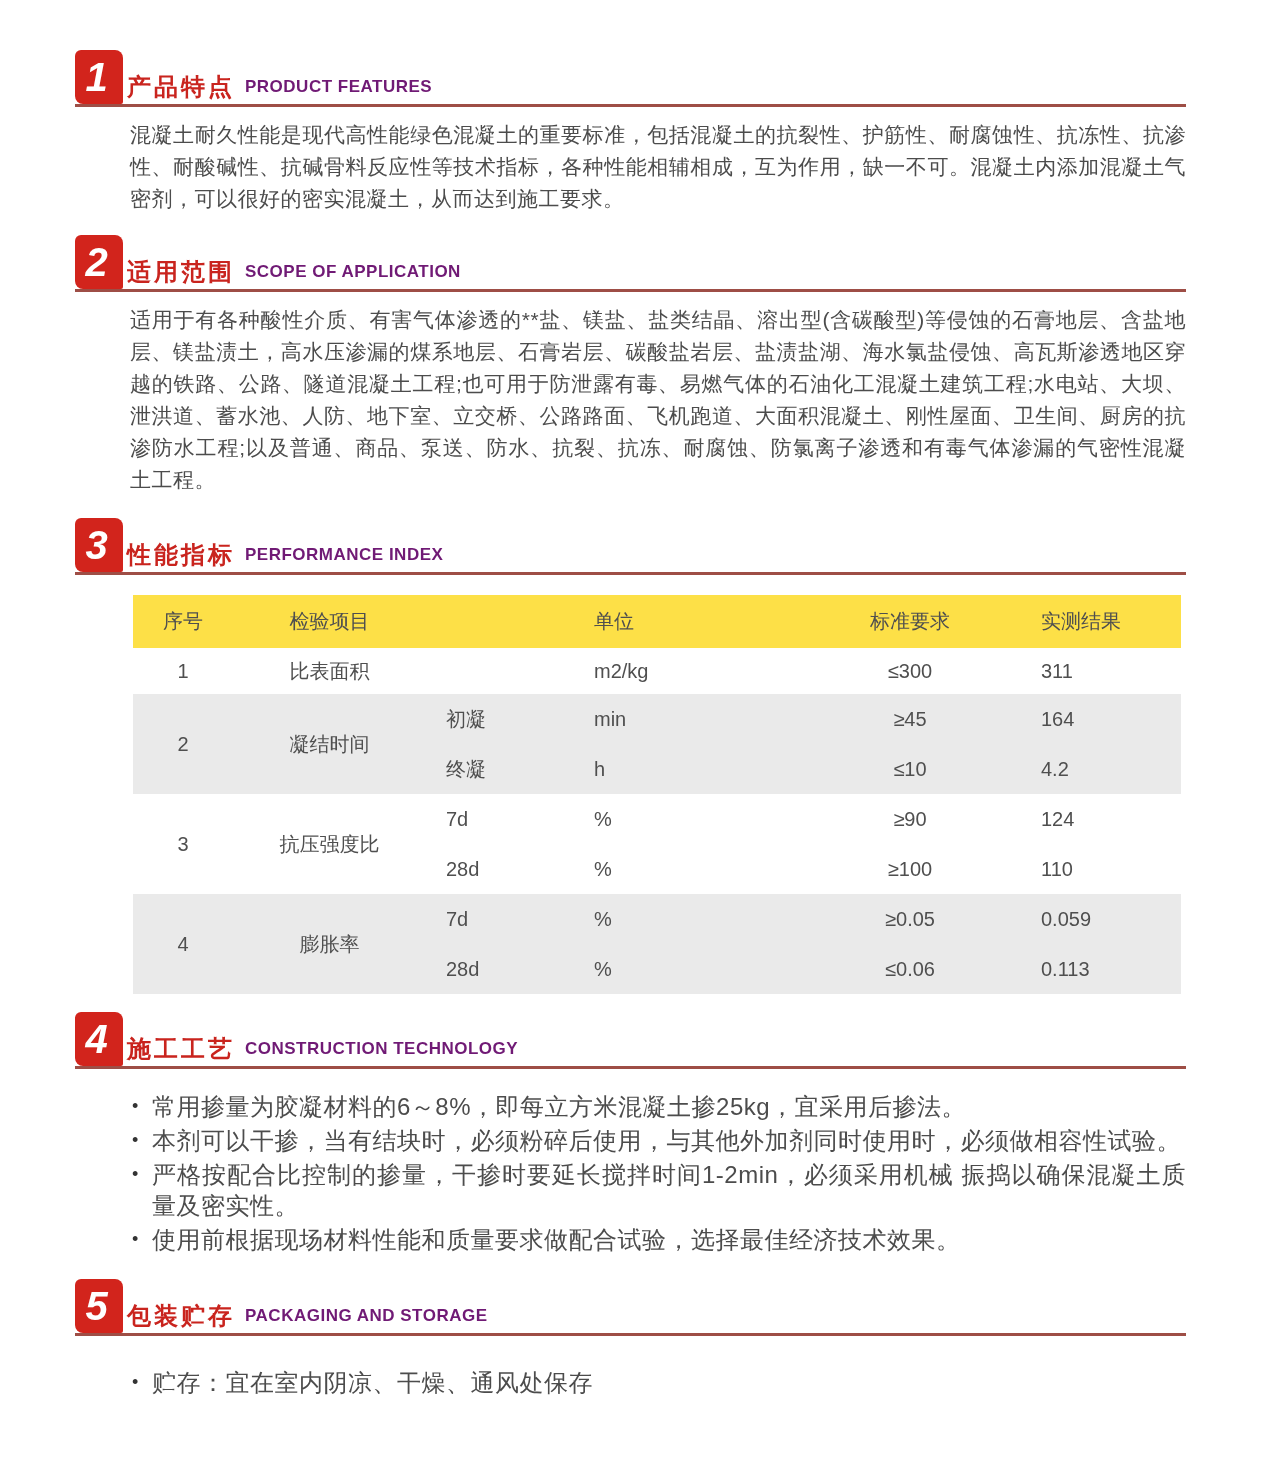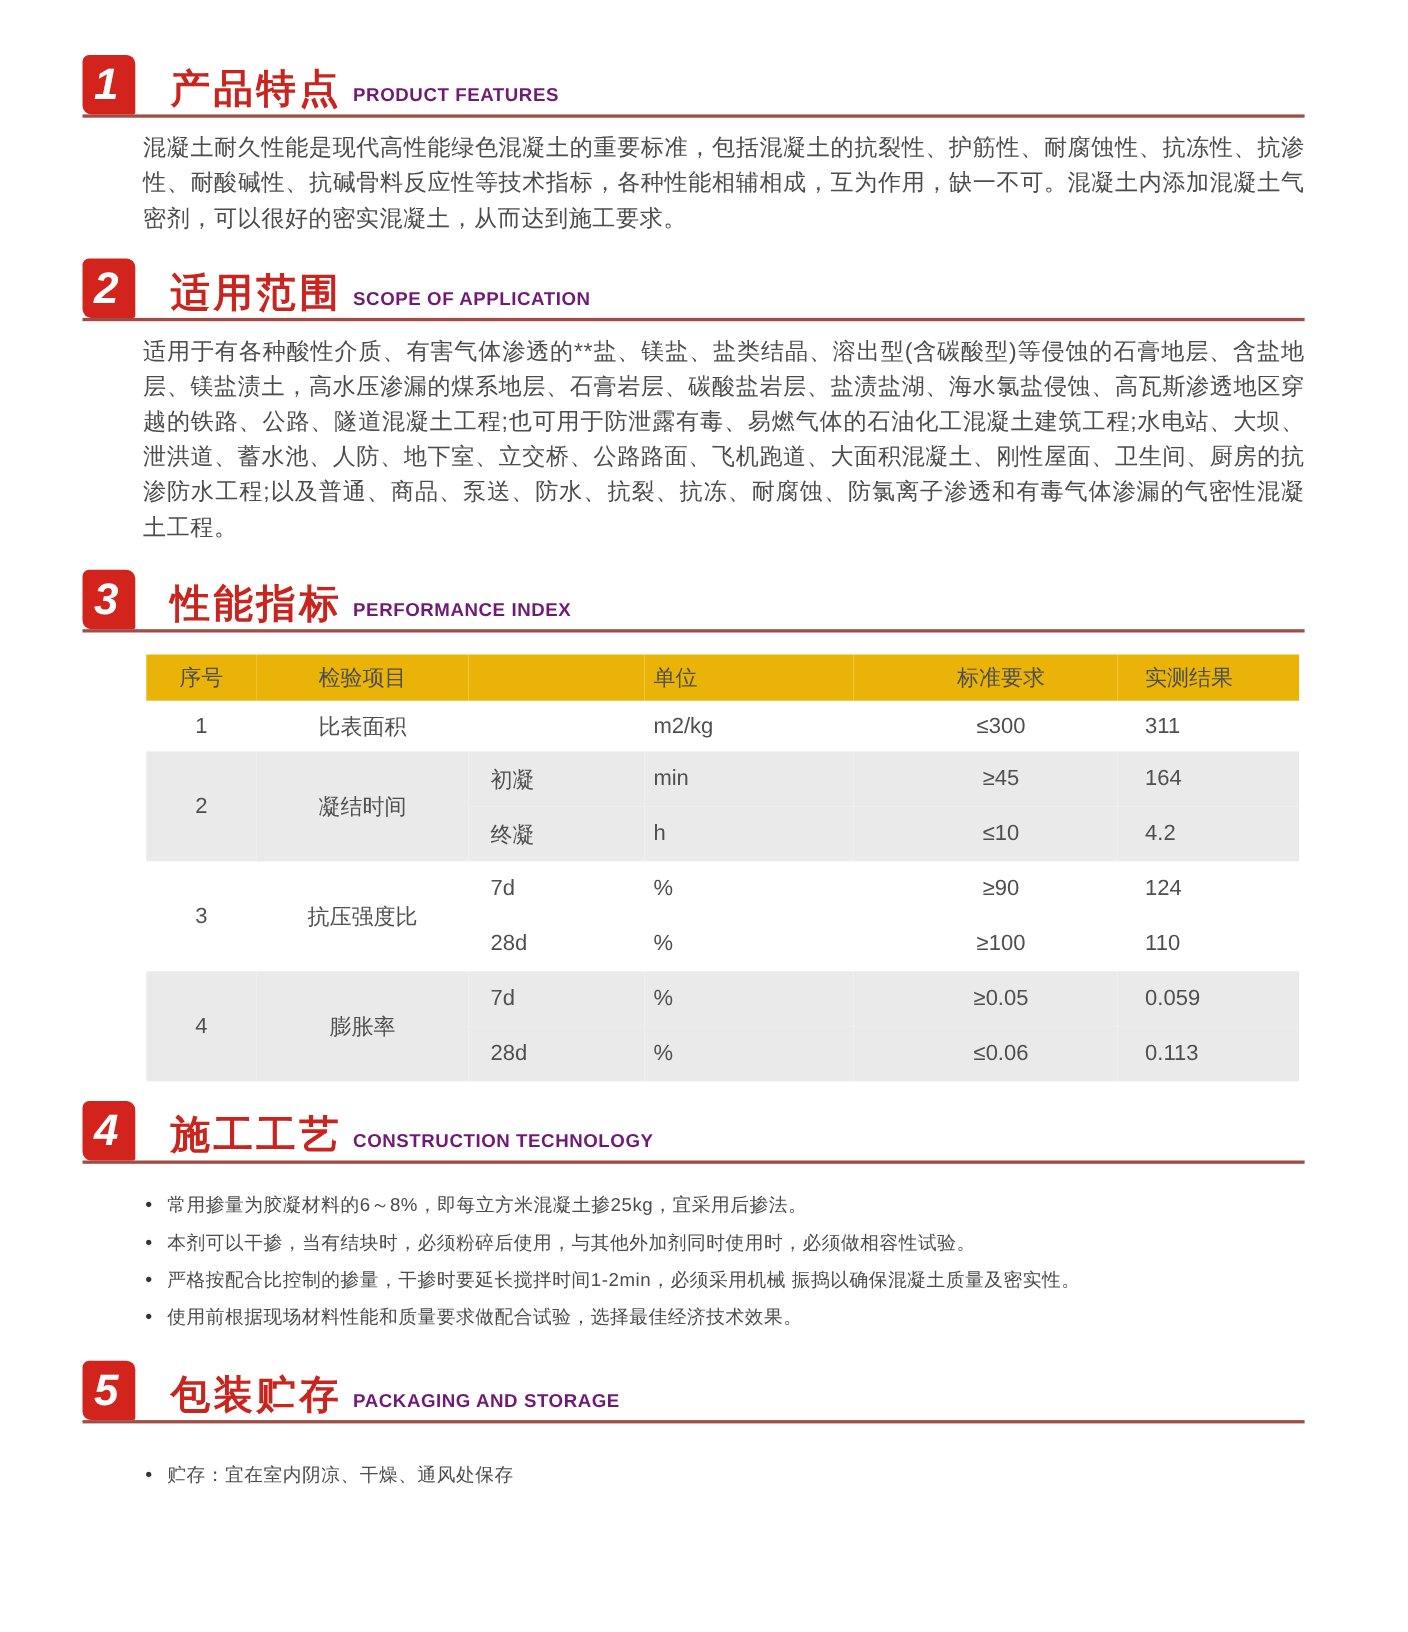--- a/index.html
+++ b/index.html
@@ -34,25 +34,25 @@
     font-style: italic;
     display: flex;
     align-items: center;
     justify-content: center;
     box-sizing: border-box;
     padding-right: 5px;
     flex: 0 0 auto;
   }
   .sec-title {
     color: #c9241e;
-    font-size: 36px;
+    font-size: 24px;
     font-weight: bold;
     letter-spacing: 3px;
     line-height: 1;
-    margin-left: 32px;
+    margin-left: 4px;
     padding-bottom: 5px;
     white-space: nowrap;
   }
   .sec-sub {
     color: #701a75;
     font-size: 17px;
     font-weight: bold;
     letter-spacing: 0.5px;
     margin-left: 10px;
     padding-bottom: 7px;
@@ -80,36 +80,36 @@
     width: 1048px;
     margin: 20px 0 0 58px;
     font-size: 20px;
     color: #4f4f4f;
   }
   table.perf th, table.perf td {
     font-weight: normal;
     padding: 0;
     vertical-align: middle;
   }
-  table.perf thead tr { height: 42px; background: #eab308; }
+  table.perf thead tr { height: 53px; background: #fde047; }
   table.perf tr.single { height: 46px; }
   table.perf tr.sub { height: 50px; }
   table.perf tr.shade { background: #eaeaea; }
   .c1 { text-align: center; }
   .c2 { text-align: center; }
   .c3 { text-align: left; padding-left: 20px !important; }
   .c4 { text-align: left; padding-left: 8px !important; }
   .c5 { text-align: center; padding-left: 28px !important; }
   .c6 { text-align: left; padding-left: 25px !important; }
 
   ul.bullets {
     list-style: none;
     margin: 22px 0 0 55px;
     padding: 0;
-    font-size: 17px;
+    font-size: 24px;
     line-height: 31px;
     color: #4c4c4c;
     letter-spacing: 0.5px;
   }
   ul.bullets li {
     position: relative;
     padding-left: 22px;
     margin-bottom: 3px;
     text-align: justify;
   }

